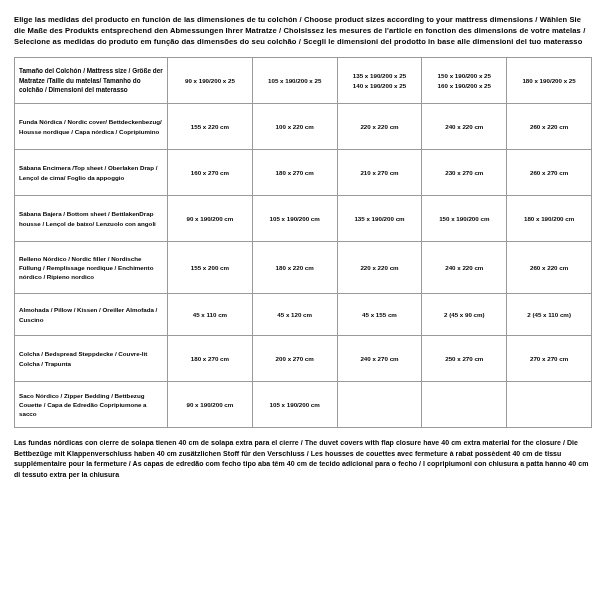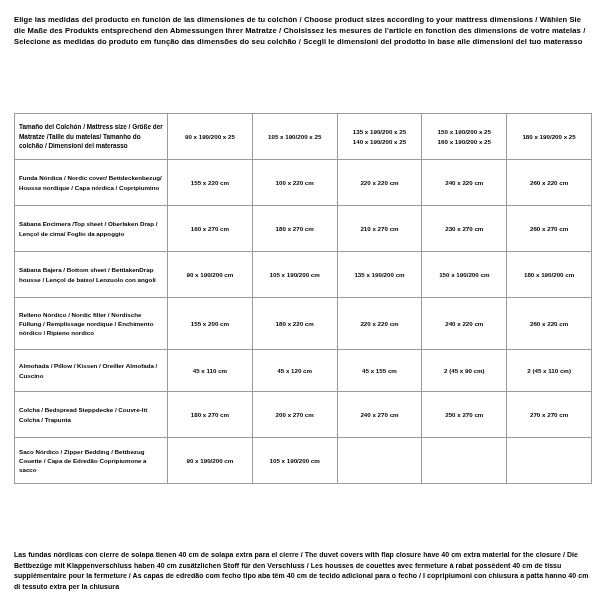--- a/index.html
+++ b/index.html
@@ -14,21 +14,20 @@
     color: #000000;
     overflow: hidden;
   }
   .page {
     width: 600px;
     height: 600px;
     box-sizing: border-box;
     padding: 14px 4px 8px 10px;
     display: flex;
     flex-direction: column;
-    justify-content: space-between;
   }
   .intro {
     font-size: 7.6px;
     font-weight: bold;
     line-height: 1.45;
     letter-spacing: 0.1px;
     margin: 0 4px 10px 4px;
     text-align: left;
   }
   table.sizes {

